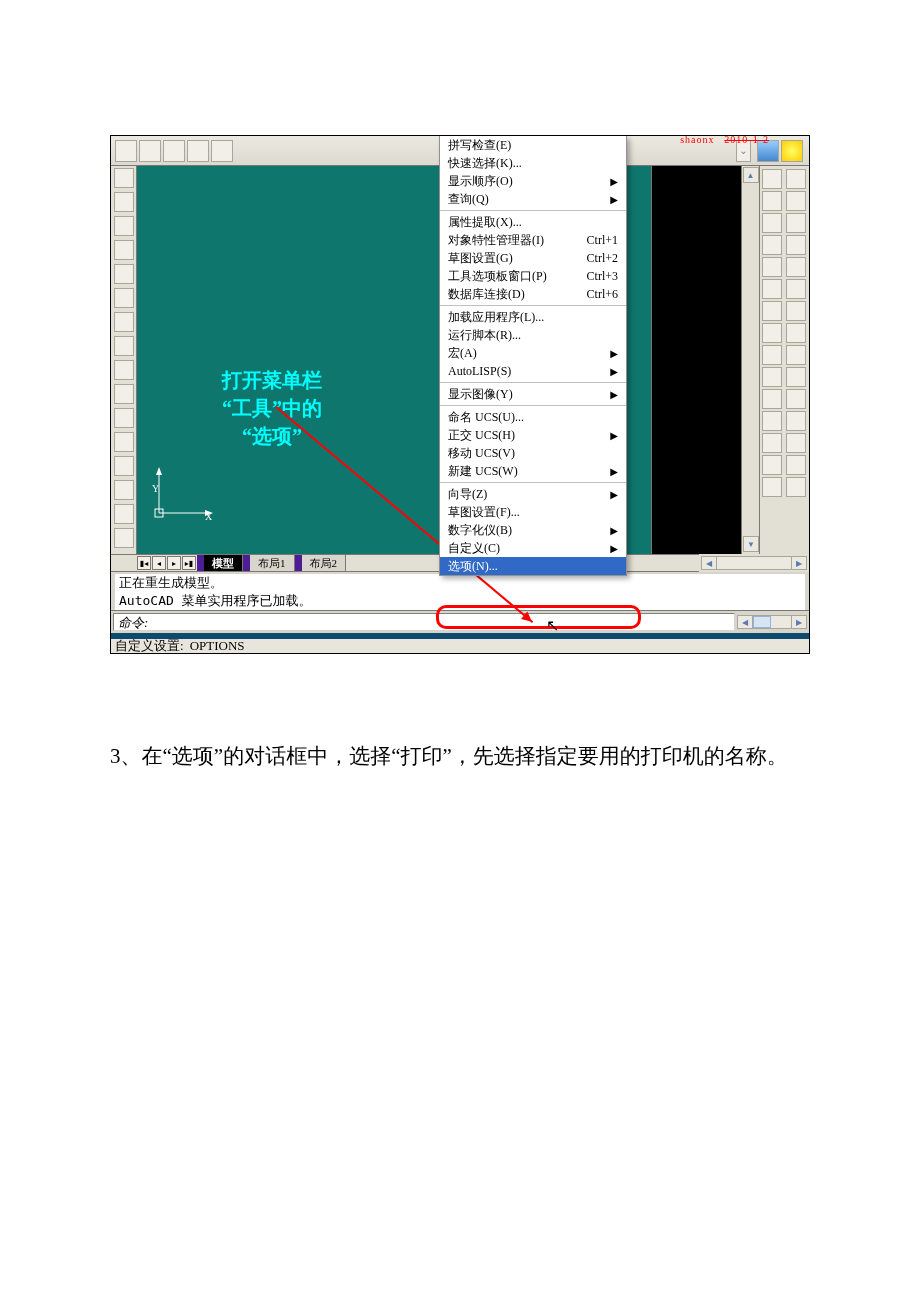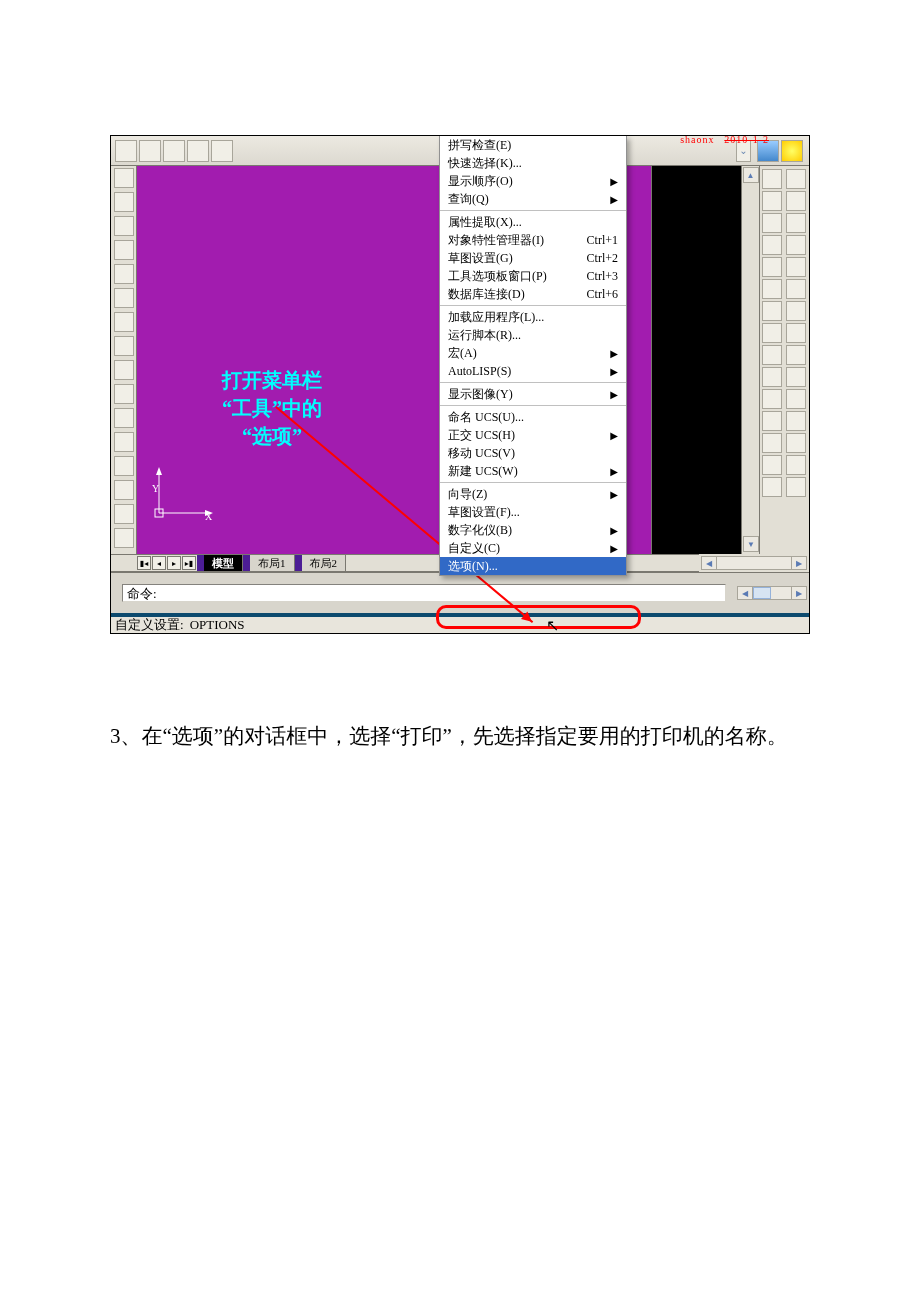--- a/index.html
+++ b/index.html
@@ -6,21 +6,21 @@
   body{background:#fff;width:920px;}
   .page{padding:0; position:relative;}
   .cad-frame{position:relative;margin:135px 0 0 110px;width:700px;border:1px solid #000;background:#d8d5cc;}
   .toolbar-top{height:30px;border-bottom:1px solid #7a7870;display:flex;align-items:center;padding:0 4px;background:linear-gradient(#ece9e1,#dcd9d0);}
   .toolbar-top .tbtn{width:22px;height:22px;margin-right:2px;border:1px solid #a8a59a;background:#f1efe7;display:inline-block;}
   .toolbar-top .spacer{flex:1;}
   .toolbar-top .drop{width:15px;height:22px;border:1px solid #a8a59a;background:#f1efe7;margin-right:6px;display:flex;align-items:center;justify-content:center;color:#6b8ab3;font-size:10px;}
   .mid{display:flex;height:388px;position:relative;}
   .left-tools{width:26px;background:#e2dfd5;border-right:1px solid #7a7870;display:flex;flex-direction:column;align-items:center;padding:2px 0;gap:4px;overflow:hidden;}
   .left-tools .ltb{width:20px;height:20px;border:1px solid #a8a59a;background:#f1efe7;flex-shrink:0;}
-  .canvas{flex:1;background:#a21caf;position:relative;}
+  .canvas{flex:1;background:#0f766e;position:relative;}
   .axis{position:absolute;left:18px;bottom:35px;color:#fff;font-size:10px;}
   .axis .yl{position:absolute;bottom:25px;left:-3px;}
   .axis .xl{position:absolute;bottom:-3px;left:50px;}
   .axis svg{overflow:visible;}
   .callout{position:absolute;top:200px;left:85px;color:#00ffff;font-size:20px;font-family:"SimHei","黑体",sans-serif;text-align:center;line-height:28px;font-weight:bold;}
   .redline{position:absolute;top:270px;left:165px;width:335px;height:2px;background:#f00;transform-origin:left center;transform:rotate(40deg);}
   .redline::after{content:"";position:absolute;right:-4px;top:-4px;border:5px solid transparent;border-left:10px solid #f00;}
   .menu{position:absolute;top:0;left:328px;width:188px;background:#fff;border:1px solid #919191;border-top:none;box-shadow:3px 3px 5px rgba(0,0,0,.3);font-size:12px;font-family:"SimSun","宋体",serif;z-index:5;}
   .menu .sep{border-top:1px solid #c0c0c0;margin:2px 0;}
   .menu .mi{padding:2px 8px 2px 8px;display:flex;align-items:center;height:18px;white-space:nowrap;}
@@ -41,26 +41,26 @@
   .watermark-top .dt{color:#f00;margin-left:6px;text-decoration:line-through;}
   .tabs{height:18px;background:#e2dfd5;border-top:1px solid #7a7870;display:flex;align-items:center;font-size:11px;padding-left:26px;border-bottom:1px solid #7a7870;}
   .tabs .navb{width:14px;height:14px;border:1px solid #7a7870;background:#f1efe7;display:inline-flex;align-items:center;justify-content:center;font-size:8px;margin-right:1px;}
   .tabs .tab{padding:0 8px;border-left:7px solid #4c1d95;border-right:1px solid #7a7870;background:#d8d5cc;height:16px;display:flex;align-items:center;}
   .tabs .tab.active{background:#000;color:#fff;font-weight:bold;}
   .scroll-h{height:18px;background:#e2dfd5;display:flex;align-items:center;justify-content:flex-end;padding:0 2px;}
   .scroll-h .arrow{width:16px;height:14px;background:#ece9e1;border:1px solid #a8a59a;display:flex;align-items:center;justify-content:center;font-size:8px;color:#5b7bb4;}
   .cmdlog{background:#fff;border-top:2px outset #d8d5cc;padding:0 4px;border-left:4px solid #d8d5cc;border-right:4px solid #d8d5cc;}
   .cmdlog .line{font-size:13px;font-family:"SimSun",monospace;white-space:nowrap;}
   .cmdrow{display:flex;align-items:center;background:#d8d5cc;border-top:1px solid #7a7870;}
-  .cmdrow .prompt{background:#fff;flex:1;height:18px;font-size:13px;padding:0 4px;border:1px inset #d8d5cc;margin:11px;}
+  .cmdrow .prompt{background:#fff;flex:1;height:18px;font-size:13px;padding:0 4px;border:1px inset #d8d5cc;margin:2px;font-style:italic;}
   .cmdrow .hscr{display:flex;margin-right:2px;}
   .cmdrow .hscr .arrow{width:16px;height:14px;background:#ece9e1;border:1px solid #a8a59a;display:flex;align-items:center;justify-content:center;font-size:8px;color:#5b7bb4;}
   .cmdrow .hscr .track{width:38px;height:14px;background:#ece9e1;border:1px solid #a8a59a;border-left:none;border-right:none;position:relative;}
   .cmdrow .hscr .thumb{width:18px;height:12px;background:#d7e4f2;border:1px solid #95b2da;position:absolute;left:0;top:0;}
-  .status{height:20px;background:#e8e5dc;border-top:4px solid #0c4a6e;font-size:13px;padding:2px 4px;display:flex;align-items:center;}
+  .status{height:20px;background:#e8e5dc;border-top:6px solid #0c4a6e;font-size:13px;padding:2px 4px;display:flex;align-items:center;}
   .status .slabel{margin-right:6px;}
   .wm-big{position:absolute;top:480px;left:260px;font-family:Arial,sans-serif;font-size:28px;color:#e6e6e6;letter-spacing:2px;z-index:2;pointer-events:none;}
   .doc-text{margin:88px 0 0 110px;font-size:21px;font-family:"SimSun","宋体",serif;}
   .cursor{position:absolute;top:480px;left:435px;z-index:7;font-size:16px;color:#000;}
 </style>
 </head>
 <body>
 
 <div class="page">
   <div class="cad-frame">
@@ -266,20 +266,24 @@
       <span class="tab">布局1</span>
       <span class="tab">布局2</span>
       <span style="flex:1"></span>
       <div class="scroll-h" style="width:110px;">
         <div class="arrow">◀</div>
         <div style="flex:1;height:14px;background:#ece9e1;border:1px solid #a8a59a;border-left:none;border-right:none;"></div>
         <div class="arrow">▶</div>
       </div>
     </div>
 
+    <div class="cmdlog">
+      <div class="line">正在重生成模型。</div>
+      <div class="line">AutoCAD 菜单实用程序已加载。</div>
+    </div>
     <div class="cmdrow">
       <div class="prompt">命令:</div>
       <div class="hscr">
         <div class="arrow">◀</div>
         <div class="track">
             <div class="thumb"></div>
           </div>
         <div class="arrow">▶</div>
       </div>
     </div>

